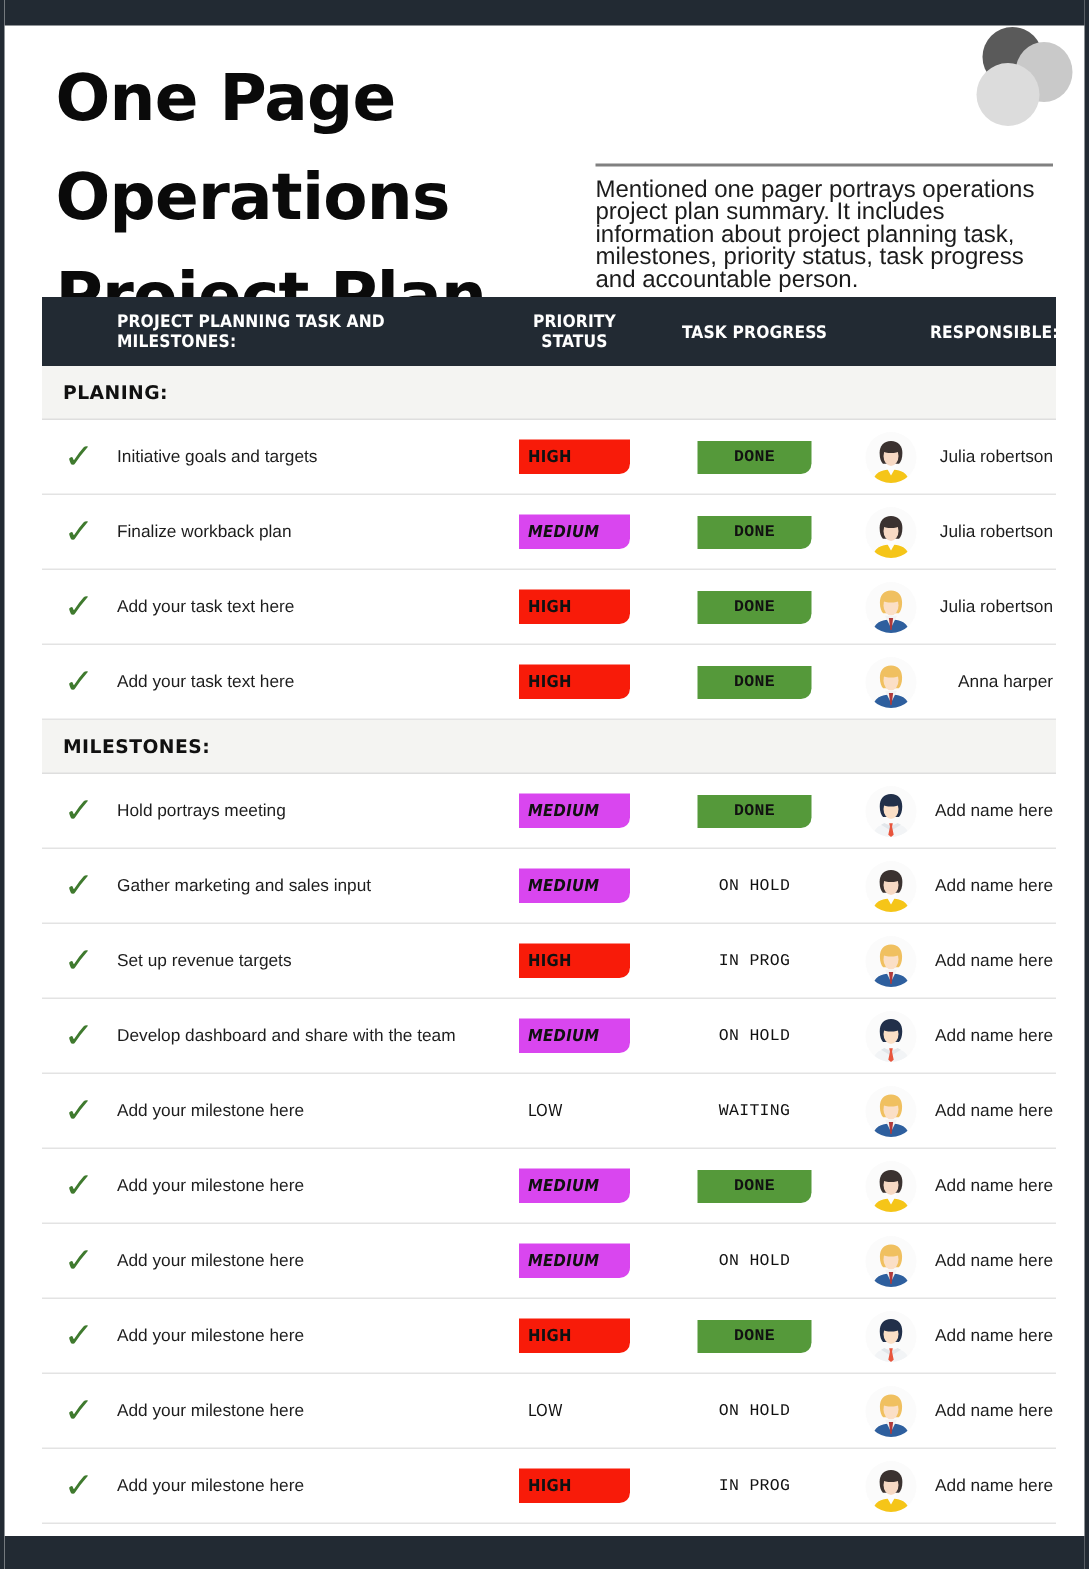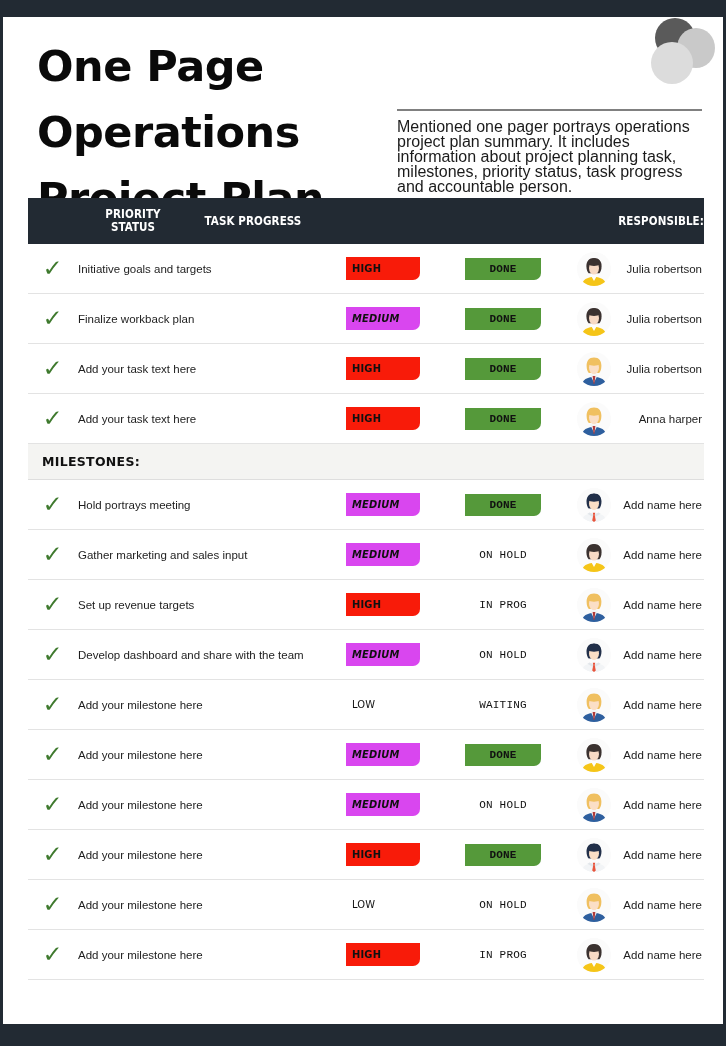--- a/index.html
+++ b/index.html
@@ -233,30 +233,34 @@
     <div class="blurb">
       <div class="rule"></div>
       <p>Mentioned one pager portrays operations project plan summary. It includes information about project planning task, milestones, priority status, task progress and accountable person.</p>
     </div>
   </div>
 
   <div class="table">
 
     <div class="thead">
       <div class="c-check"></div>
+      <div class="c-task th">PROJECT PLANNING TASK AND MILESTONES:</div>
       <div class="c-prio th">
         <div>PRIORITY</div>
         <div>STATUS</div>
       </div>
       <div class="c-prog th">TASK PROGRESS</div>
       <div class="c-ava"></div>
       <div class="c-resp th">RESPONSIBLE:</div>
     </div>
 
     <div id="body-host">
+        <div class="section">
+          <span>PLANING:</span>
+        </div>
         <div class="row">
           <div class="c-check"><span class="check">✓</span></div>
           <div class="c-task task">Initiative goals and targets</div>
           <div class="c-prio"><span class="badge high">HIGH</span></div>
           <div class="c-prog"><span class="prog done">DONE</span></div>
           <div class="c-ava"><span class="avatar"><svg viewBox="0 0 34 34" xmlns="http://www.w3.org/2000/svg">
                 <circle cx="17" cy="17" r="17" fill="#fbfbfb"></circle>
                 <path d="M5 34c0-6.5 5.4-9 12-9s12 2.5 12 9z" fill="#f5c518"></path>
                 <path d="M13 22h8l-4 7z" fill="#fdfdfd"></path>
                 <path d="M17 6c-5 0-7.6 3.4-7.6 8 0 3.6 1 6 2.2 7.2h10.8C23.6 20 24.6 17.6 24.6 14c0-4.6-2.6-8-7.6-8z" fill="#3b3230"></path>

